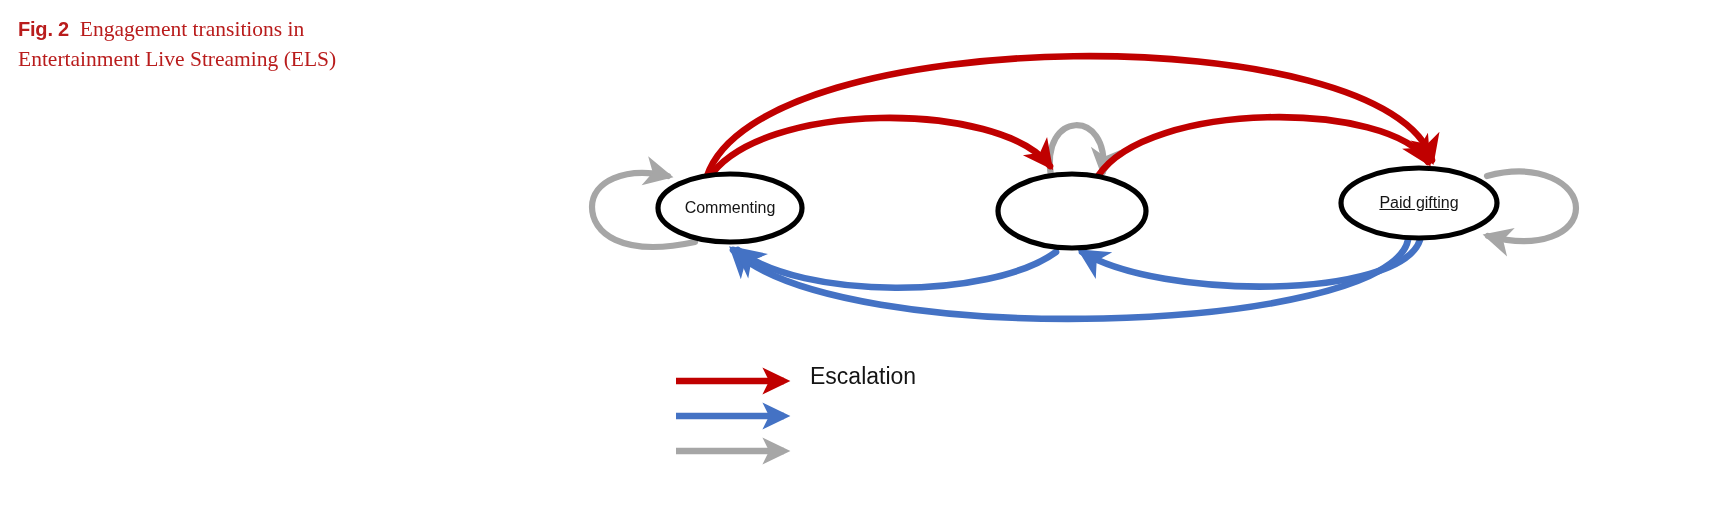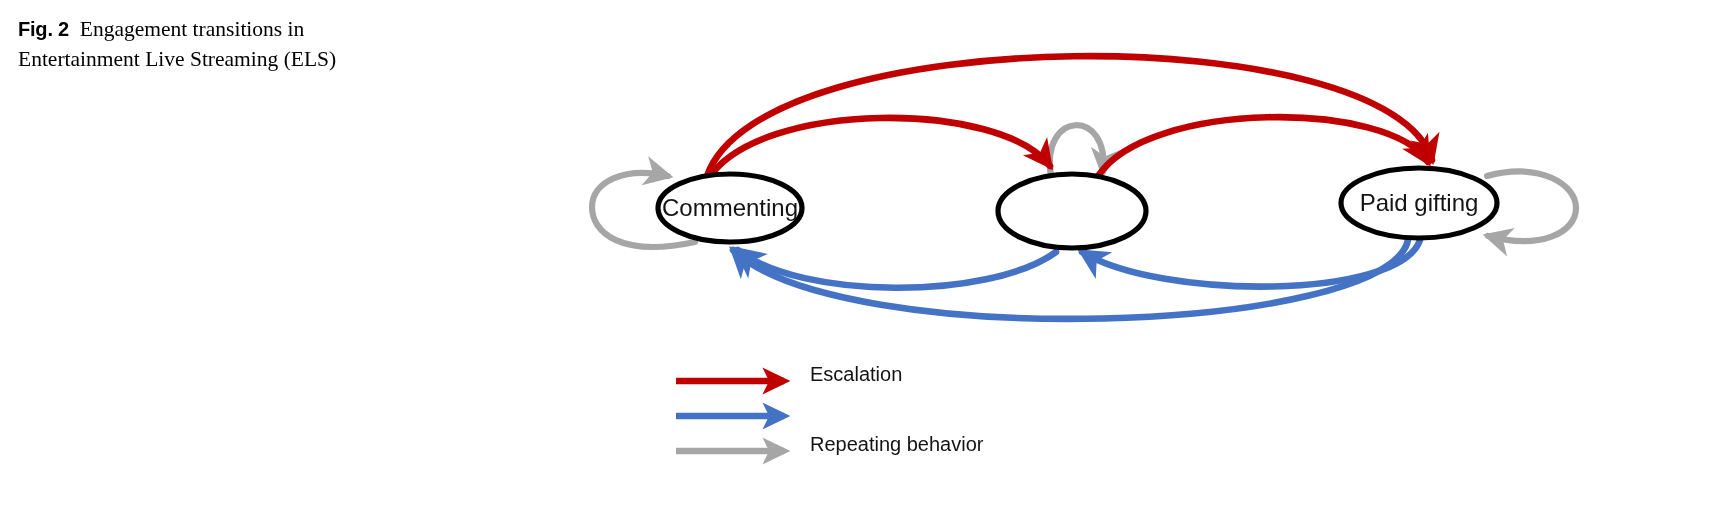--- a/index.html
+++ b/index.html
@@ -6,46 +6,46 @@
   html,body{margin:0;padding:0;background:#ffffff;}
   body{width:1727px;height:525px;position:relative;overflow:hidden;
        font-family:"Liberation Sans",sans-serif;color:#000;}
 
   #figure-root{position:absolute;left:0;top:0;width:1727px;height:525px;}
 
   
   #caption{
     position:absolute;left:18px;top:14px;width:332px;
     font-family:"Liberation Serif",serif;
-    font-size:21.5px;line-height:30px;color:#000000;
+    font-size:21.5px;line-height:30px;color:#b91c1c;
   }
   #caption .figlabel{
     font-family:"Liberation Sans",sans-serif;
     font-weight:bold;font-size:20px;letter-spacing:-0.2px;
   }
   #caption .captext{font-family:"Liberation Serif",serif;}
 
   
   #diagram{position:absolute;left:0;top:0;width:1727px;height:525px;}
 
   
   .node-label{
     position:absolute;text-align:center;
     font-family:"Liberation Sans",sans-serif;
-    font-size:24px;color:#141414;line-height:26px;
+    font-size:16px;color:#141414;line-height:26px;
     white-space:pre-line;
   }
 
   
   #legend{position:absolute;left:672px;top:363px;width:480px;}
   .legend-row{position:relative;height:35px;}
   .legend-text{
     position:absolute;left:138px;top:0px;
     font-family:"Liberation Sans",sans-serif;
-    font-size:20px;color:#141414;white-space:nowrap;
+    font-size:23px;color:#141414;white-space:nowrap;
   }
 </style>
 </head>
 <body>
 
 <div id="figure-root">
 
   <div id="caption">
     <span class="figlabel">Fig. 2</span><span class="captext">&nbsp;&nbsp;</span><span class="captext">Engagement transitions in Entertainment Live Streaming (ELS)</span>
   </div>
@@ -93,39 +93,38 @@
     <path d="M 1420,240 C 1400,300 1160,300 1082,252" fill="none" stroke="#4472C4" stroke-width="6.6" stroke-linecap="round" marker-end="url(#ah-blue)"></path>
 
     <path d="M 1056,252 C 990,300 800,300 738,250" fill="none" stroke="#4472C4" stroke-width="6.6" stroke-linecap="round" marker-end="url(#ah-blue)"></path>
 
     <ellipse cx="730" cy="208" rx="72" ry="34" fill="#ffffff" stroke="#000000" stroke-width="5.2"></ellipse>
     <ellipse cx="1072" cy="211" rx="74" ry="37" fill="#ffffff" stroke="#000000" stroke-width="5.2"></ellipse>
     <ellipse cx="1419" cy="203" rx="78" ry="35" fill="#ffffff" stroke="#000000" stroke-width="5.2"></ellipse>
   </svg>
 
   <div class="node-label" style="left:650px;top:195px;width:160px;">Commenting</div>
-  <div class="node-label" style="left:1339px;top:190px;width:160px;">Paid gifting</div>
+  <div class="node-label" style="left:1339px;top:190px;width:160px;text-decoration:underline;">Paid gifting</div>
 
   <div id="legend">
 
     <div class="legend-row">
       <svg width="130" height="35" style="position:absolute;left:0;top:0;">
         <line x1="4" y1="18" x2="112" y2="18" stroke="#C00000" stroke-width="6.4" stroke-linecap="butt" marker-end="url(#lg-red)"></line>
       </svg>
       <span class="legend-text">Escalation</span>
     </div>
 
     <div class="legend-row">
       <svg width="130" height="35" style="position:absolute;left:0;top:0;">
         <line x1="4" y1="18" x2="112" y2="18" stroke="#4472C4" stroke-width="6.4" stroke-linecap="butt" marker-end="url(#lg-blue)"></line>
       </svg>
     </div>
 
     <div class="legend-row">
       <svg width="130" height="35" style="position:absolute;left:0;top:0;">
         <line x1="4" y1="18" x2="112" y2="18" stroke="#A6A6A6" stroke-width="6.4" stroke-linecap="butt" marker-end="url(#lg-gray)"></line>
       </svg>
-      <span class="legend-text">Repeating behavior</span>
     </div>
 
   </div>
 
 </div>
 
 </body></html>

